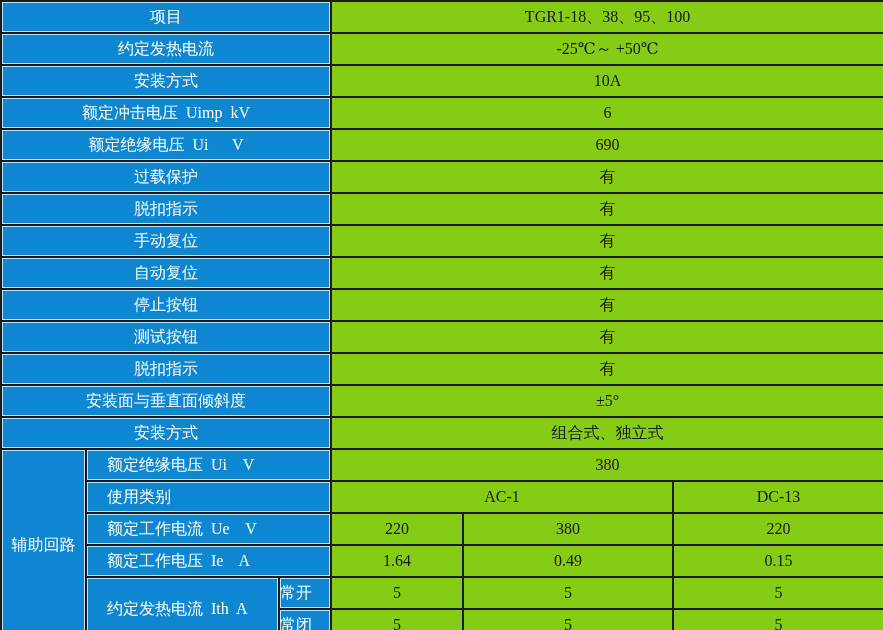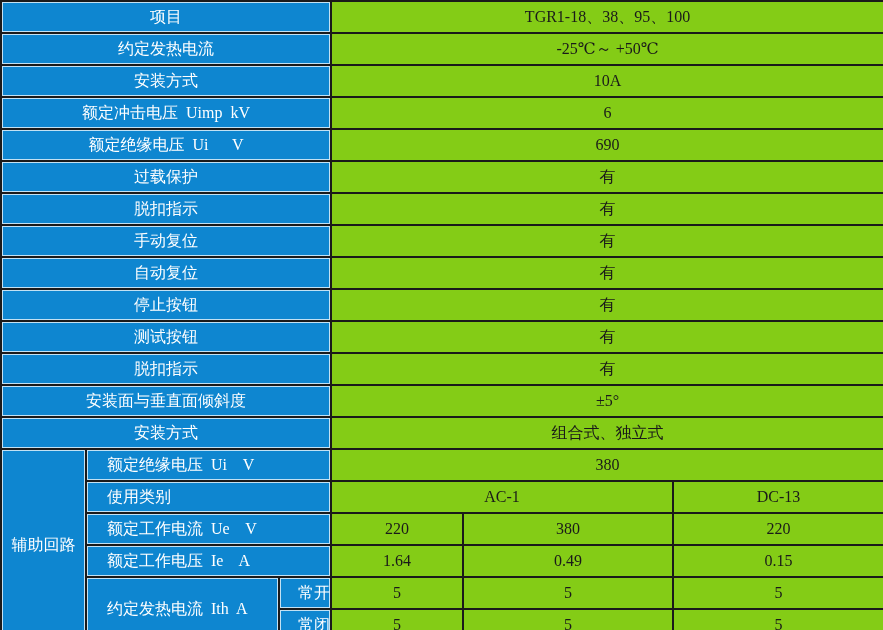--- a/index.html
+++ b/index.html
@@ -36,22 +36,22 @@
     white-space: pre;
     box-shadow: inset 0 0 0 1px rgba(255,255,255,0.75);
   }
   
   td.hd.sub {
     text-align: left;
     padding-left: 20px;
   }
   
   td.hd.mini {
-    text-align: right;
-    padding-left: 11px;
+    text-align: left;
+    padding-left: 0;
   }
   
   td.val {
     background: #84cc16;
     color: #1a1a1a;
     text-align: center;
     white-space: pre;
     font-size: 15px;
   }
 </style>

